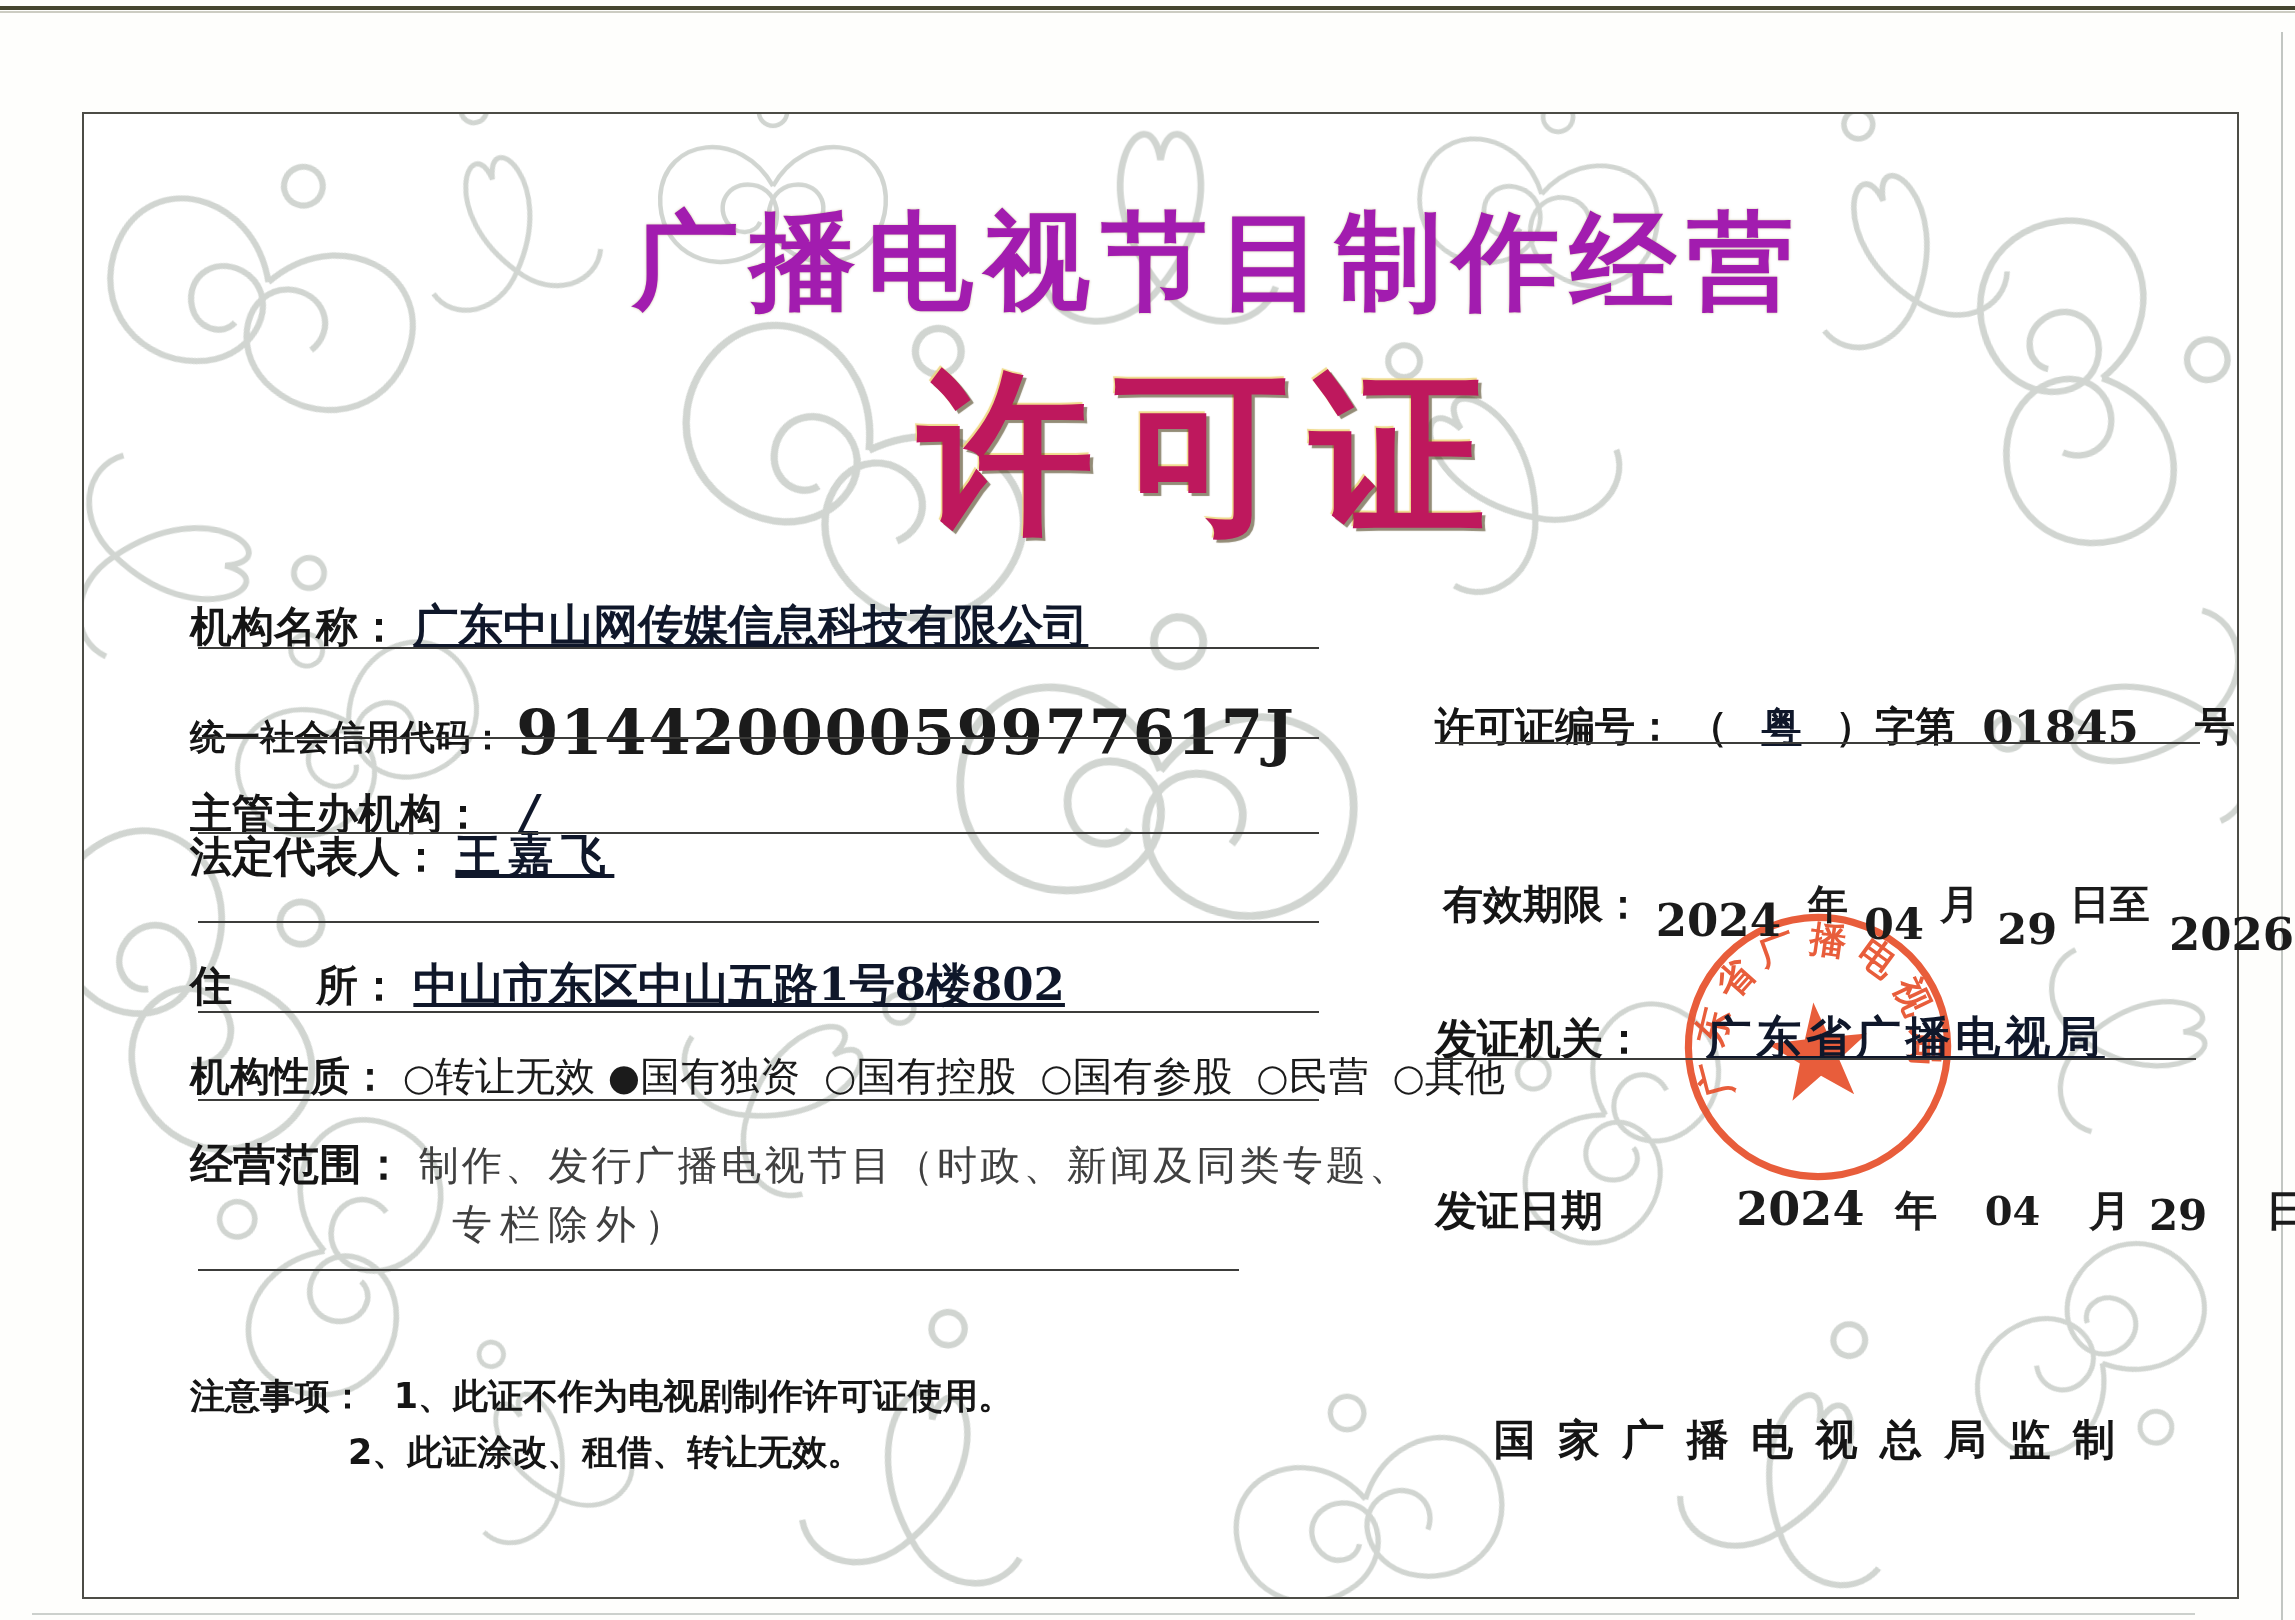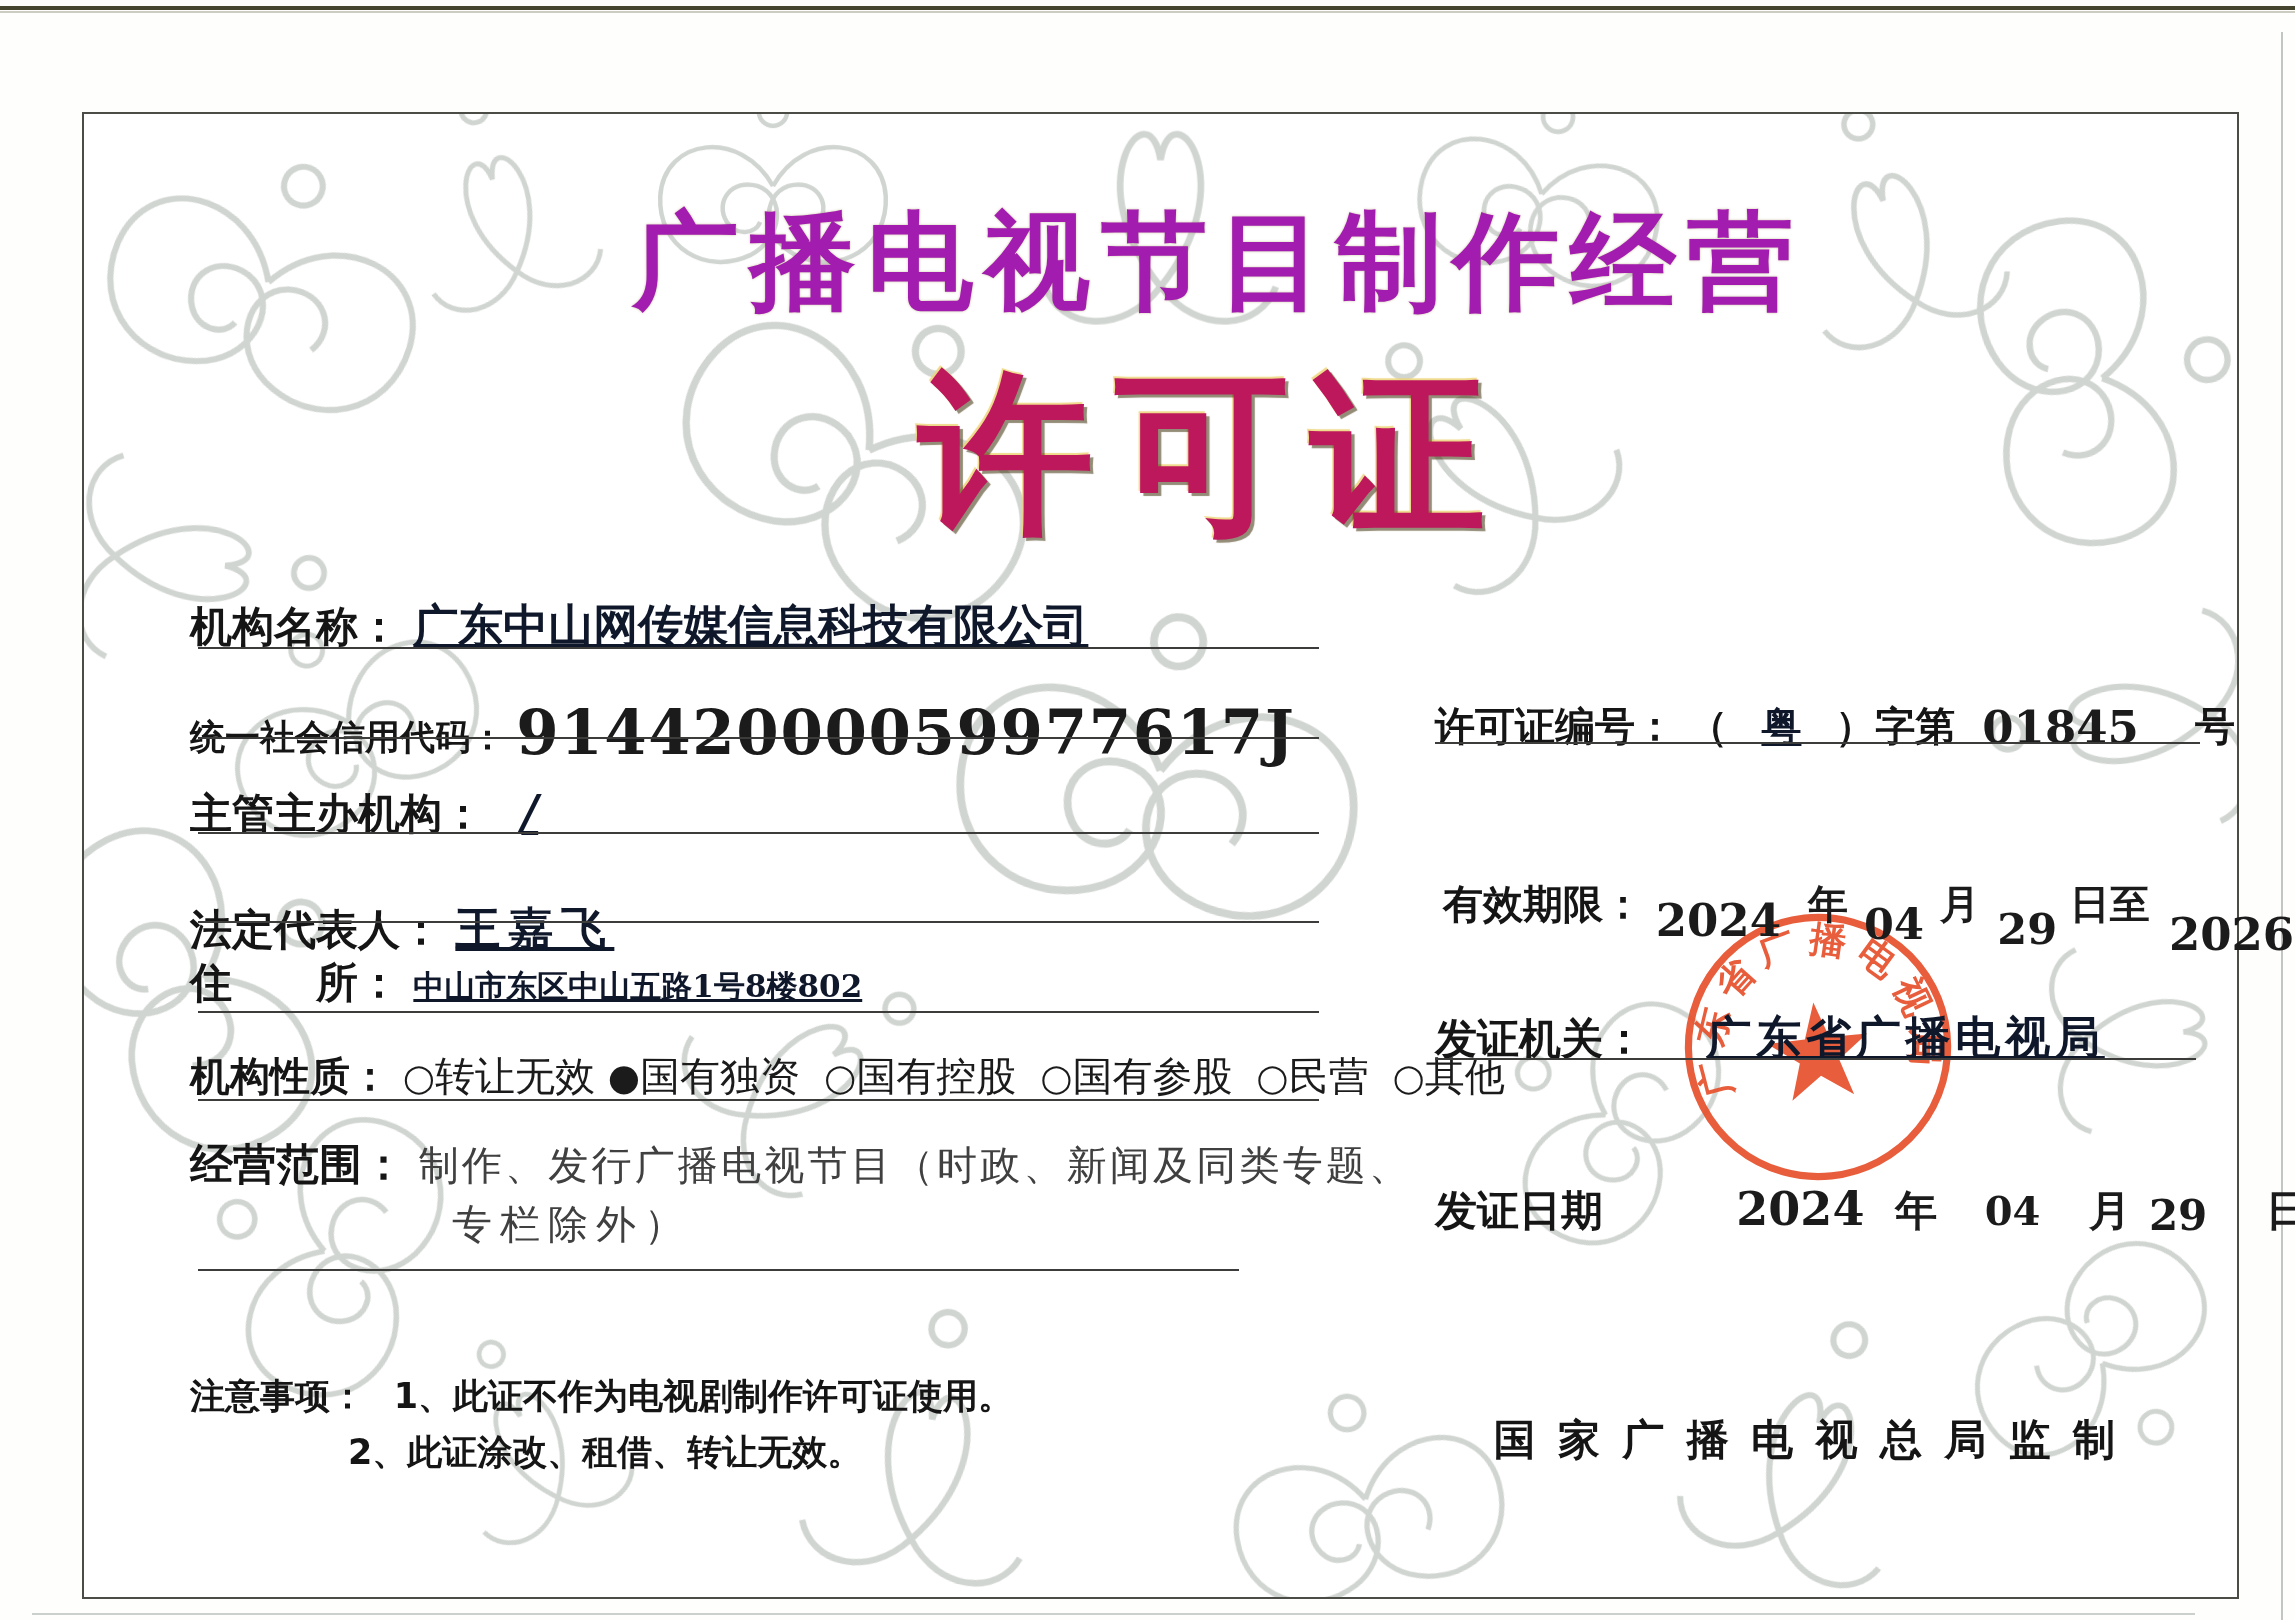--- a/index.html
+++ b/index.html
@@ -106,29 +106,29 @@
       <span class="num" style="font-size:61px;letter-spacing:1.6px;vertical-align:-4.8px;">91442000059977617J</span>
     </div>
     <div class="rule" style="left:114px;top:623px;width:1121px;"></div>
 
     <div class="row" style="left:106px;top:671px;font-size:42px;">
       <span class="lbl">主管主办机构：</span>
       <span class="val" style="font-style:italic;font-size:46px;padding-left:24px;">/</span>
     </div>
     <div class="rule" style="left:114px;top:718px;width:1121px;"></div>
 
-    <div class="row" style="left:106px;top:785px;font-size:42px;">
+    <div class="row" style="left:106px;top:712px;font-size:42px;">
       <span class="lbl">法定代表人：</span>
       <span class="val" style="font-size:45px;letter-spacing:8px;">王嘉飞</span>
     </div>
     <div class="rule" style="left:114px;top:807px;width:1121px;"></div>
 
     <div class="row" style="left:106px;top:841px;font-size:42px;">
       <span class="lbl">住　　所：</span>
-      <span class="val" style="font-size:31px;">中山市东区中山五路1号8楼802</span>
+      <span class="val" style="font-size:45px;">中山市东区中山五路1号8楼802</span>
     </div>
     <div class="rule" style="left:114px;top:897px;width:1121px;"></div>
 
     <div class="row opts" style="left:106px;top:935px;font-size:40px;">
       <span class="lbl">机构性质：</span>
       <span class="mark">○</span><span>转让无效</span>
       <span class="mark">●</span><span>国有独资</span>
       <span class="mark" style="margin-left:11.2px;">○</span><span>国有控股</span>
       <span class="mark" style="margin-left:11.2px;">○</span><span>国有参股</span>
       <span class="mark" style="margin-left:11.2px;">○</span><span>民营</span>

